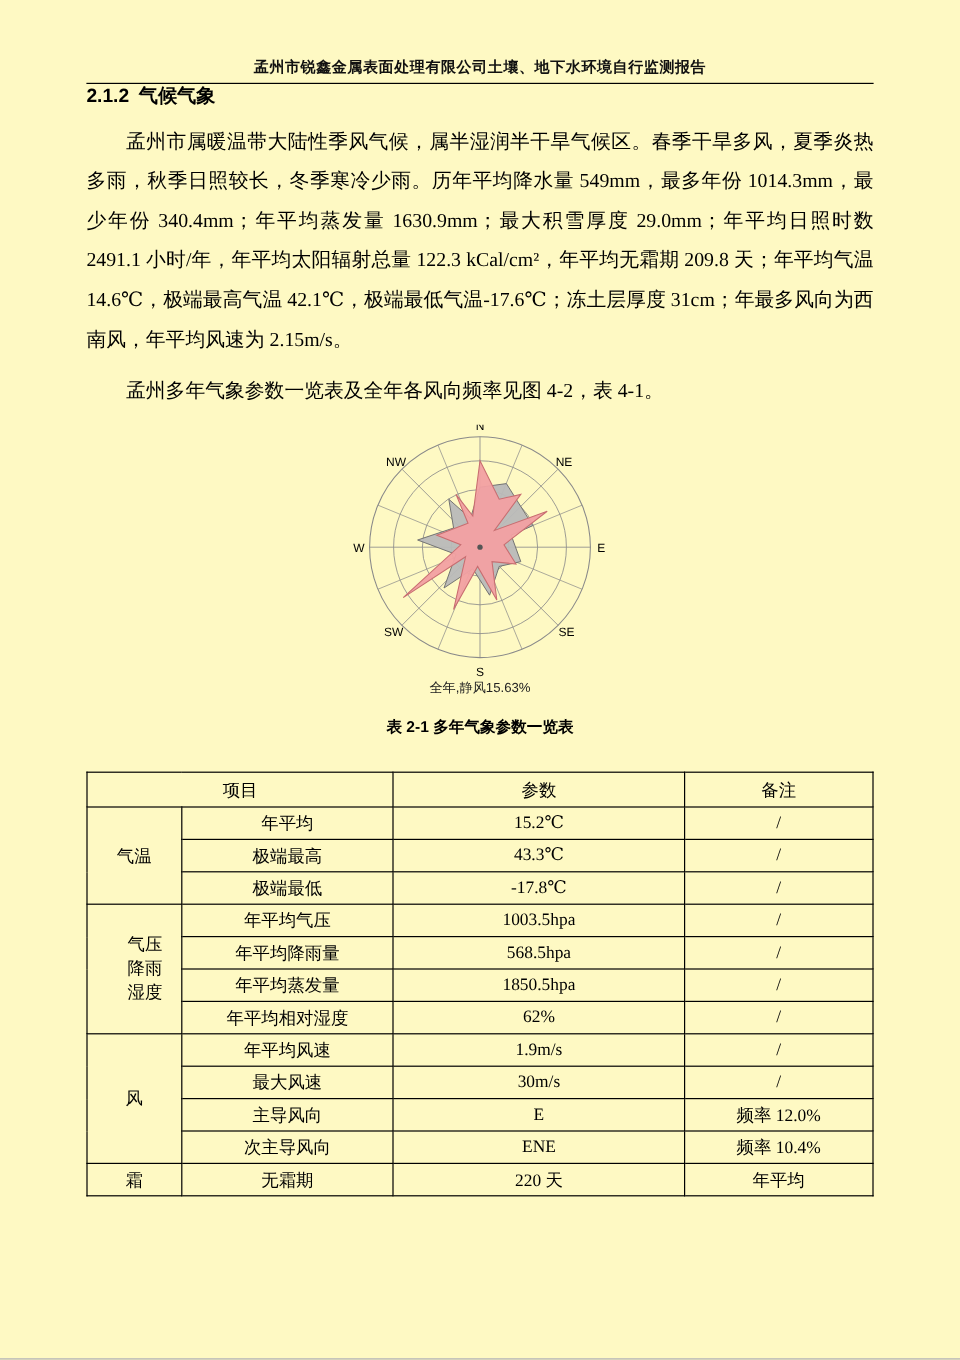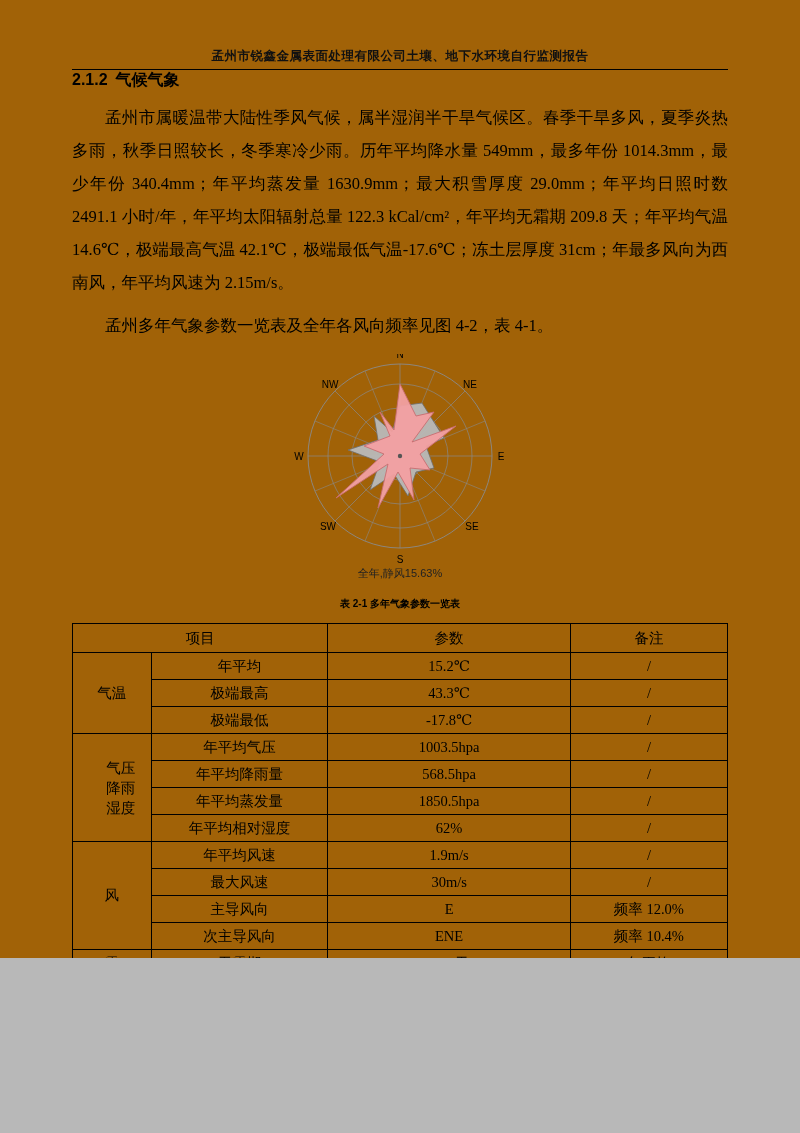--- a/index.html
+++ b/index.html
@@ -3,22 +3,22 @@
 <meta charset="utf-8">
 <style>
   html, body {
     margin: 0;
     padding: 0;
     background: #b8b8b8;
   }
   .page {
     position: relative;
     width: 800px;
-    height: 958px;
-    background: #a16207;
+    height: 1132px;
+    background: #fef9c3;
     margin: 0 auto;
     overflow: hidden;
     font-family: "Liberation Serif", "DejaVu Serif", serif;
     color: #000;
   }
   .content {
     position: absolute;
     left: 72px;
     top: 48px;
     width: 656px;
@@ -67,24 +67,24 @@
     text-align: center;
     font-family: "Liberation Sans", sans-serif;
     font-weight: bold;
     font-size: 15.5px;
   }
   .tbl-title {
     margin-top: 16px;
     text-align: center;
     font-family: "Liberation Sans", sans-serif;
     font-weight: bold;
-    font-size: 10px;
+    font-size: 13px;
   }
   table.param {
-    margin-top: 12px;
+    margin-top: 28px;
     width: 100%;
     border-collapse: collapse;
     font-size: 14.5px;
   }
   table.param td, table.param th {
     border: 1px solid #000;
     text-align: center;
     height: 26px;
     font-weight: normal;
     padding: 0 2px;

